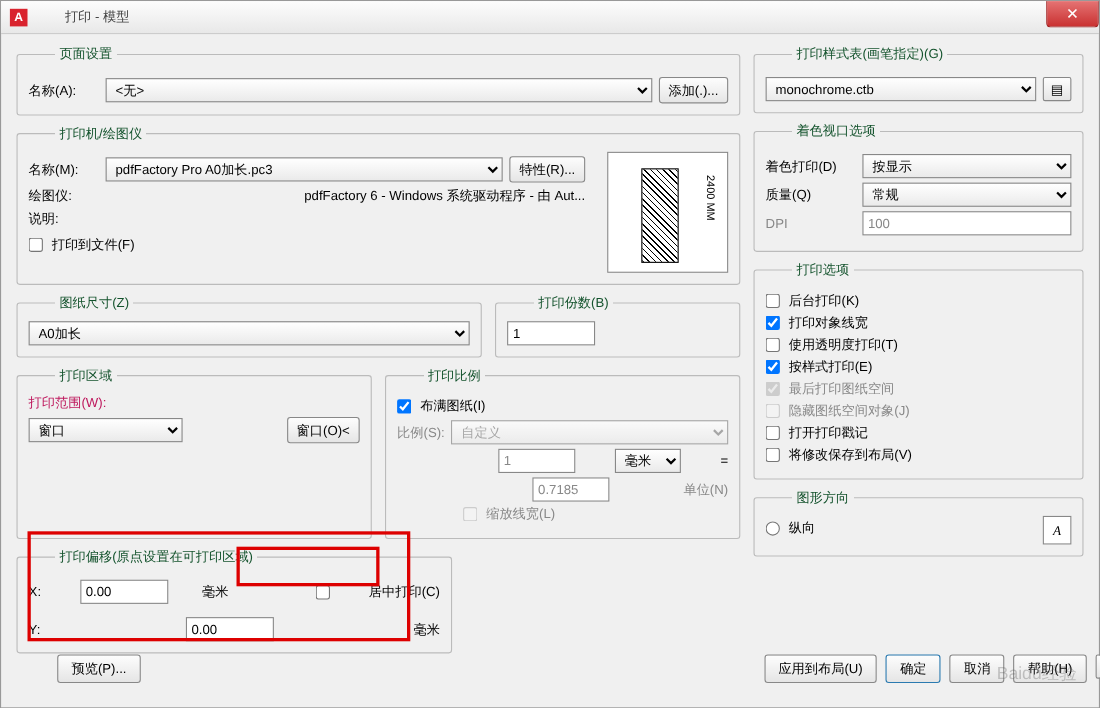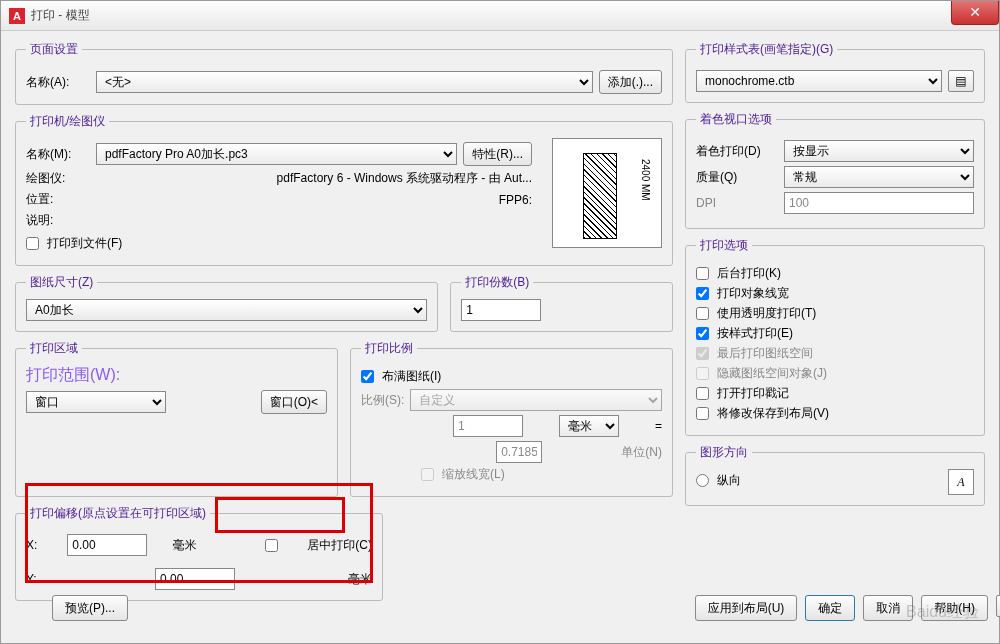--- a/index.html
+++ b/index.html
@@ -1,26 +1,26 @@
 <!DOCTYPE html>
 <html><head>
 <meta charset="utf-8">
 <style>
 * { box-sizing: border-box; font-family: "Microsoft YaHei", SimSun, sans-serif; font-size: 12px; }
 body { margin: 0; background: #fff; }
 .window { width: 1000px; height: 644px; background: #f0f0f0; border: 1px solid #999; position: relative; }
 .titlebar { height: 30px; background: linear-gradient(#fdfdfd, #e8e8e8); border-bottom: 1px solid #ccc; display: flex; align-items: center; padding: 0 8px; position: relative; }
 .app-icon { width: 16px; height: 16px; background: #d9232e; color: #fff; font-weight: bold; text-align: center; line-height: 16px; font-size: 11px; margin-right: 6px; }
-.titlebar .title { color: #444; }
+.titlebar .title { color: #444; margin-left: 28px; }
 .close-btn { position: absolute; right: 0; top: 0; width: 48px; height: 24px; background: linear-gradient(#e57373,#c93131); border: 1px solid #a02020; border-top: none; border-radius: 0 0 4px 4px; color: #fff; text-align: center; line-height: 22px; font-size: 14px; }
 .body { padding: 10px 14px 8px 14px; display: flex; gap: 12px; position: relative; height: calc(100% - 30px); }
 .left-col { flex: 1; display: flex; flex-direction: column; }
 .right-col { width: 300px; display: flex; flex-direction: column; }
 fieldset { border: 1px solid #bbb; border-radius: 3px; padding: 8px 10px 10px 10px; margin: 0 0 8px 0; background: #f0f0f0; }
-legend { color: #4c1d95; padding: 0 4px; }
+legend { color: #14532d; padding: 0 4px; margin-left: 24px; }
 .row { display: flex; align-items: center; gap: 6px; margin-top: 4px; justify-content: space-between; }
 label.lbl { min-width: 64px; color: #000; }
 select, input[type=text] { border: 1px solid #888; background: #fff; height: 22px; padding: 1px 4px; }
 select { background: linear-gradient(#fff,#eaeaea); }
 .btn { display: inline-flex; align-items: center; justify-content: center; height: 26px; padding: 0 12px; background: linear-gradient(#fdfdfd,#e5e5e5); border: 1px solid #888; border-radius: 3px; cursor: pointer; }
 .btn-sm { height: 24px; padding: 0 8px; }
 .icon-btn { width: 26px; height: 22px; display: inline-flex; align-items: center; justify-content: center; border: 1px solid #888; background: linear-gradient(#fdfdfd,#e5e5e5); border-radius: 2px; }
 .preview-box { width: 110px; height: 110px; border: 1px solid #888; background: #fff; position: relative; margin-left: 12px; }
 .preview-inner { position: absolute; left: 30px; top: 14px; width: 34px; height: 86px; border: 1px solid #000; background: repeating-linear-gradient(45deg,#000 0,#000 1px,#fff 1px,#fff 4px); }
 .preview-dim { position: absolute; right: 10px; top: 20px; writing-mode: vertical-rl; font-size: 10px; color: #000; }
@@ -31,21 +31,21 @@
 .highlight-box { border: 3px solid #d00; position: absolute; pointer-events: none; }
 .hl1 { left: 24px; top: 482px; width: 348px; height: 100px; }
 .hl2 { left: 214px; top: 496px; width: 130px; height: 36px; }
 .compact-row { display: flex; align-items: center; gap: 8px; margin: 4px 0; }
 .lbl-right { min-width: 80px; }
 .disabled { color: #888; }
 .footer-row { position: absolute; left: 14px; bottom: 22px; width: calc(100% - 28px); display: flex; align-items: center; margin-left: 37px; }
 .footer-right { display: flex; gap: 8px; margin-left: auto; }
 .watermark { position: absolute; right: 20px; bottom: 20px; opacity: 0.3; color: #555; font-size: 16px; pointer-events:none; }
 .arrow { font-size: 9px; }
-.sub-label { font-size: 16px; color: #8b5cf6; }
+.sub-label { font-size: 12px; color: #be185d; }
 .orientation-icon { width: 26px; height: 26px; border: 1px solid #888; background: #fff; display: flex; align-items: center; justify-content: center; font-style: italic; font-family: serif; }
 </style>
 </head>
 <body>
 
 <div class="window">
   <div class="titlebar">
     <div class="app-icon">A</div>
     <span class="title">打印 - 模型</span>
     <div class="close-btn">✕</div>
@@ -70,24 +70,20 @@
             <div class="row">
               <label class="lbl">名称(M):</label>
               <select style="flex:1"><option>pdfFactory Pro A0加长.pc3</option></select>
               <button class="btn btn-sm">特性(R)...</button>
             </div>
             <div class="row">
               <label class="lbl">绘图仪:</label>
               <span>pdfFactory 6 - Windows 系统驱动程序 - 由 Aut...</span>
             </div>
             <div class="row">
-              <label class="lbl">位置:</label>
-              <span>FPP6:</span>
-            </div>
-            <div class="row">
               <label class="lbl">说明:</label>
               <span></span>
             </div>
             <div class="checkbox-row" style="margin-top:6px">
               <input type="checkbox" style="">
               <span>打印到文件(F)</span>
             </div>
           </div>
           <div class="preview-box">
             <div class="preview-inner"></div>
@@ -127,32 +123,32 @@
             <select style="flex:1" disabled="" class="disabled"><option>自定义</option></select>
           </div>
           <div class="row">
             <span style="width:56px"></span>
             <input type="text" disabled="" class="disabled" style="width: 70px;" value="1">
             <select style="width:60px"><option>毫米</option></select>
             <span>=</span>
           </div>
           <div class="row">
             <span style="width:56px"></span>
-            <input type="text" disabled="" class="disabled" style="width: 46px;" value="0.7185">
+            <input type="text" disabled="" class="disabled" style="width: 70px;" value="0.7185">
             <span class="disabled">单位(N)</span>
           </div>
           <div class="checkbox-row disabled">
             <span style="width:56px"></span>
             <input type="checkbox" disabled="" style="">
             <span>缩放线宽(L)</span>
           </div>
         </fieldset>
       </div>
 
-      <fieldset style="width:368px">
+      <fieldset style="width:396px">
         <legend>打印偏移(原点设置在可打印区域)</legend>
         <div class="row">
           <span style="width:16px">X:</span>
           <input type="text" style="width: 80px;" value="0.00">
           <span>毫米</span>
           <span style="width:18px"></span>
           <input type="checkbox" style="">
           <span>居中打印(C)</span>
         </div>
         <div class="row" style="margin-top:12px">

